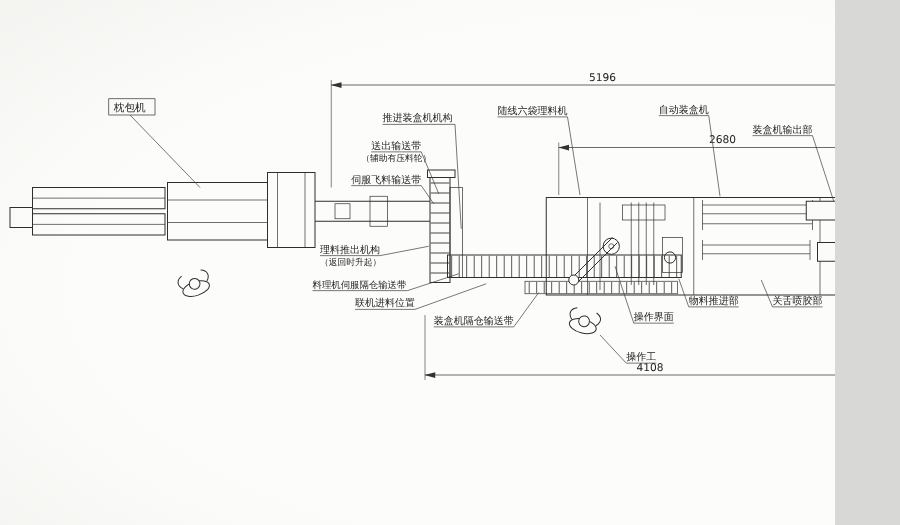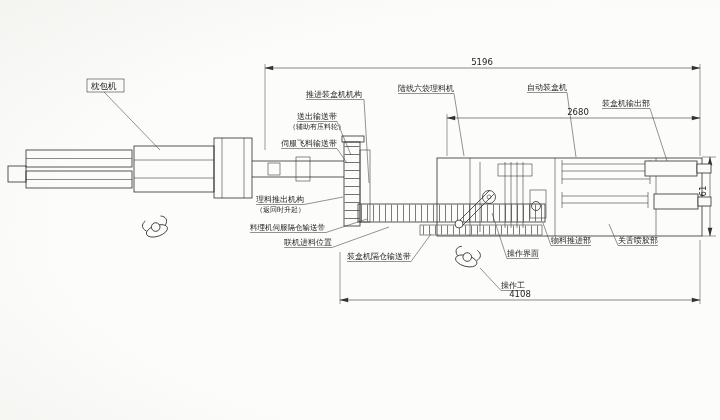--- a/index.html
+++ b/index.html
@@ -1,18 +1,18 @@
 <!DOCTYPE html>
 <html><head>
 <meta charset="utf-8">
 <style>
   html,body{margin:0;padding:0;}
   body{background:#d8d8d6;}
   .sheet{
-    position:relative;width:720px;height:420px;overflow:hidden;
+    position:relative;width:668px;height:420px;overflow:hidden;
     background:
       radial-gradient(130% 95% at 80% 55%, #fcfcfa 55%, #efefec 100%),
       #fafaf8;
     font-family:"DejaVu Sans", sans-serif;
   }
   svg{display:block}
   text{fill:#1c1c1c}
   .lbl{font-size:8px}
   .lbl-m{font-size:8.5px}
   .lbl-s{font-size:7px}

